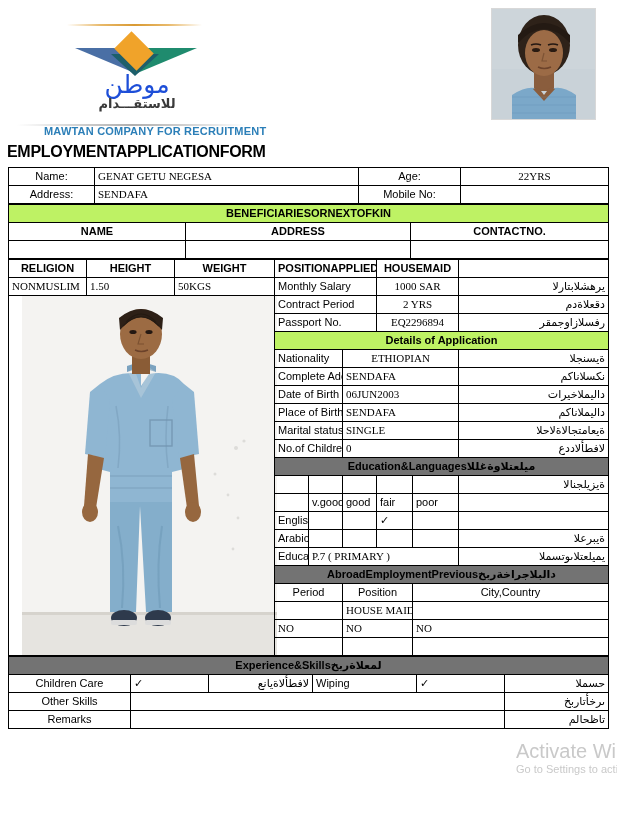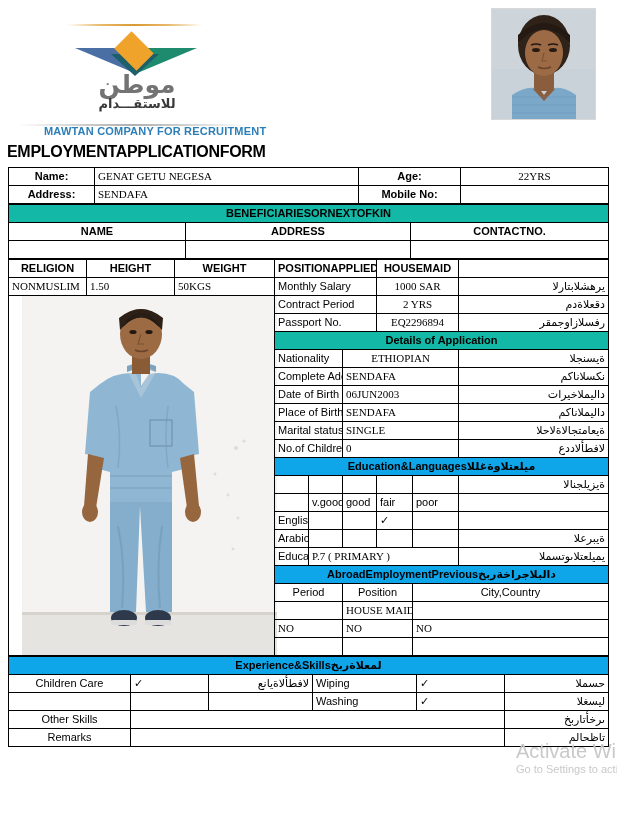--- a/index.html
+++ b/index.html
@@ -80,22 +80,22 @@
     border-top: 22px solid #1d5f6b;
   }
   .logo-ar1 {
     position: absolute;
     left: 8px;
     top: 58px;
     width: 144px;
     text-align: center;
     font-family: "DejaVu Sans", sans-serif;
     font-size: 25px;
-    font-weight: bold;
-    color: #737373;
+    font-weight: normal;
+    color: #1d4ed8;
     letter-spacing: 2px;
     direction: rtl;
   }
   .logo-ar2 {
     position: absolute;
     left: 8px;
     top: 84px;
     width: 144px;
     text-align: center;
     font-family: "DejaVu Sans", sans-serif;
@@ -175,42 +175,42 @@
     padding: 0 3px;
     vertical-align: middle;
     font-size: 11px;
     color: #000;
     line-height: 1.05;
     height: 17px;
     overflow: hidden;
     white-space: nowrap;
   }
   .lbl-bold {
-    font-weight: bold;
+    font-weight: normal;
     font-size: 13px;
     text-align: center;
   }
   .serif {
     font-family: "Liberation Serif", serif;
     font-size: 13px;
   }
   .serif-sm {
     font-family: "Liberation Serif", serif;
     font-size: 9px;
   }
   .ctr { text-align: center; margin-top: 13px; }
   .band {
-    background: #14b8a6;
+    background: #bef264;
     text-align: center;
     font-weight: bold;
     font-size: 13px;
     height: 19px;
   }
   .band-mixed {
-    background: #0ea5e9;
+    background: #737373;
     font-weight: bold;
     font-size: 13px;
     height: 19px;
     text-align: center;
   }
   .ar {
     font-family: "DejaVu Sans", sans-serif;
     font-size: 10px;
     text-align: right;
     direction: ltr;
@@ -586,28 +586,20 @@
       <tr>
         <td class="ctr small-lbl">Children Care</td>
         <td class="tick">✓</td>
         <td class="ar">عنايةالأطفال</td>
         <td class="small-lbl">Wiping</td>
         <td class="tick">✓</td>
         <td class="ar">المسح</td>
       </tr>
 
 
-      <tr>
-        <td class="ctr small-lbl"></td>
-        <td class="tick"></td>
-        <td class="ar"></td>
-        <td class="small-lbl">Washing</td>
-        <td class="tick">✓</td>
-        <td class="ar">الغسيل</td>
-      </tr>
 
       <tr>
         <td class="ctr small-lbl">Other Skills</td>
         <td colspan="4"></td>
         <td class="ar">خبراتأخرى</td>
       </tr>
 
       <tr>
         <td class="ctr small-lbl">Remarks</td>
         <td colspan="4"></td>

